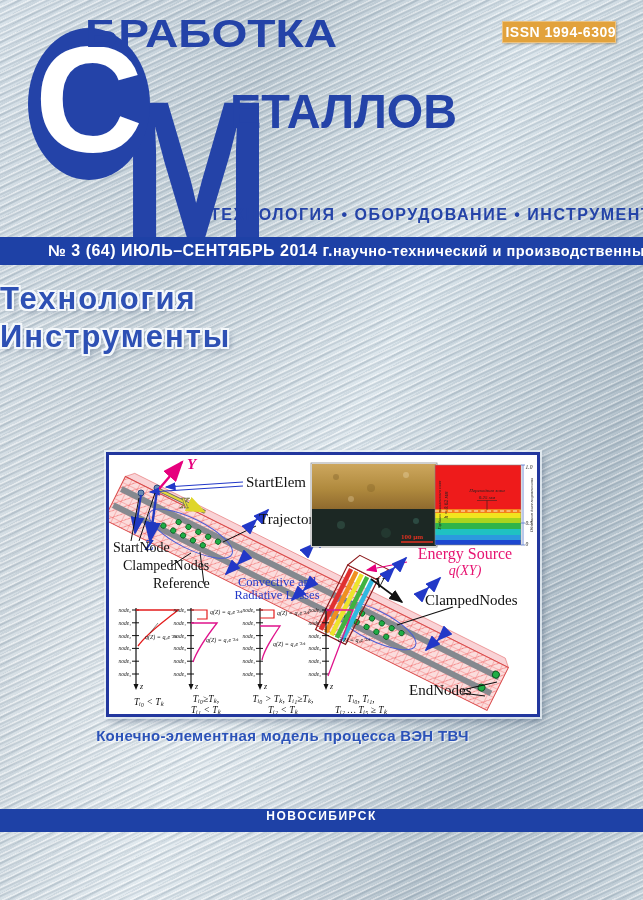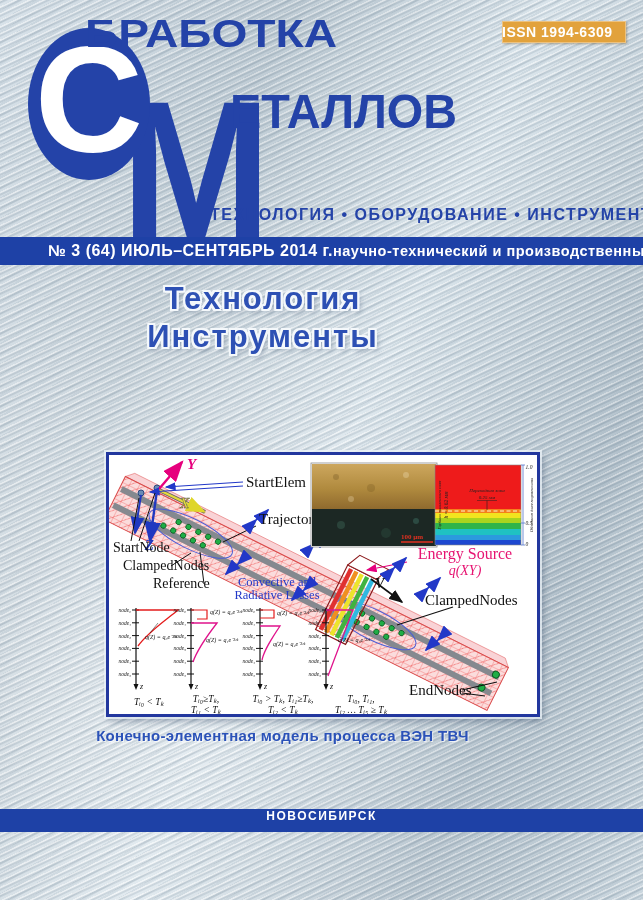--- a/index.html
+++ b/index.html
@@ -7,39 +7,39 @@
     position:relative; width:643px; height:900px; overflow:hidden; margin:0 auto;
     font-family:"Liberation Sans", sans-serif;
     background-color:#c3ced6;
     background-image:
       repeating-linear-gradient(155deg, rgba(255,255,255,.45) 0 1px, rgba(150,168,182,.32) 2px 3px, rgba(214,226,234,.28) 4px 6px),
       repeating-linear-gradient(150deg, rgba(130,150,165,.18) 0 2px, rgba(255,255,255,0) 3px 9px),
       radial-gradient(ellipse at 18% 72%, rgba(255,255,255,.55), rgba(255,255,255,0) 58%),
       linear-gradient(115deg,#dae3ea 0%,#b7c4cd 28%,#dce6ec 52%,#a7b6c1 78%,#c7d3db 100%);
   }
   .issn{
-    position:absolute; left:502px; top:21px; width:124px; height:22px;
+    position:absolute; left:502px; top:21px; width:114px; height:22px;
     background:#e2a23c; color:#fff; font-weight:bold; font-size:14px;
-    line-height:22px; text-align:left; letter-spacing:.5px;
+    line-height:22px; text-align:right; letter-spacing:.5px;
     box-shadow:inset 0 0 0 1px rgba(255,255,255,.35), 1px 1px 2px rgba(90,60,10,.35);
   }
   .masthead-svg{position:absolute; left:16px; top:12px;}
   .subtitle{
     position:absolute; right:13px; top:206px; width:420px; text-align:left;
     color:#2443a8; font-weight:bold; font-size:16px; letter-spacing:1.5px; white-space:nowrap;
   }
   .issue-bar{
     position:absolute; left:0; top:237px; width:643px; height:28px; background:#1e41a6;
     display:flex; justify-content:space-between; align-items:center;
     padding:0 14px 0 48px; box-sizing:border-box;
     color:#fff; font-weight:bold;
   }
   .issue-left{font-size:16px; letter-spacing:.5px; white-space:nowrap;}
   .issue-right{font-size:14.5px; letter-spacing:.5px; white-space:nowrap;}
-  .headlines{position:absolute; left:0; top:280px; width:526px; text-align:center;}
+  .headlines{position:absolute; left:0; top:280px; width:526px; }
   .headline-line{
     font-size:31px; font-weight:bold; color:#2d50b4; letter-spacing:2px; line-height:38px;
     text-shadow:
       -2px -2px 0 #f4f8fb, 2px -2px 0 #f4f8fb, -2px 2px 0 #f4f8fb, 2px 2px 0 #f4f8fb,
       -2px 0 0 #f4f8fb, 2px 0 0 #f4f8fb, 0 -2px 0 #f4f8fb, 0 2px 0 #f4f8fb,
       3px 4px 5px rgba(50,70,100,.35);
   }
   .figure-box{
     position:absolute; left:106px; top:452px; width:434px; height:265px;
     background:#fff; border:3px solid #22379e; box-sizing:border-box;

